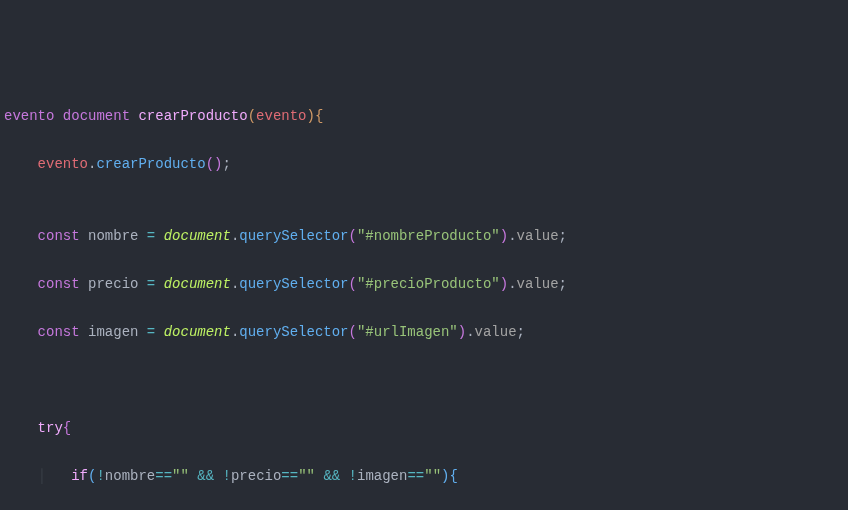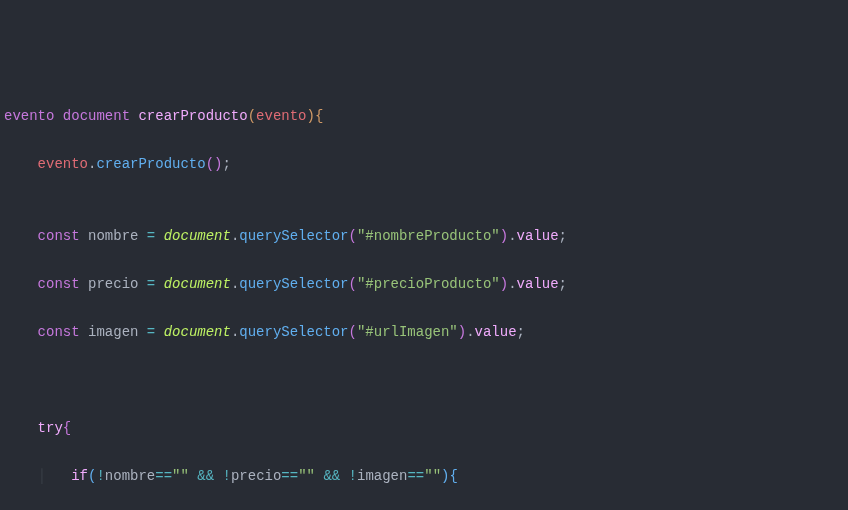--- a/index.html
+++ b/index.html
@@ -24,21 +24,21 @@
       position: relative;
     }
     .indent-guide {
       color: #3b4048;
     }
     .keyword { color: #f0abfc; }
     .storage { color: #c678dd; }
     .function-name { color: #f0abfc; }
     .variable { color: #e06c75; }
     .param { color: #e06c75; }
-    .property { color: #f0abfc; }
+    .property { color: #a3a3a3; }
     .method { color: #61afef; }
     .object { color: #bef264; font-style: italic; }
     .brace-yellow { color: #d19a66; }
     .brace-purple { color: #c678dd; }
     .brace-blue { color: #61afef; }
     .string { color: #98c379; }
     .operator { color: #56b6c2; }
     .semicolon { color: #abb2bf; }
     .dot { color: #abb2bf; }
     .plain { color: #abb2bf; margin-top: 44px; }

